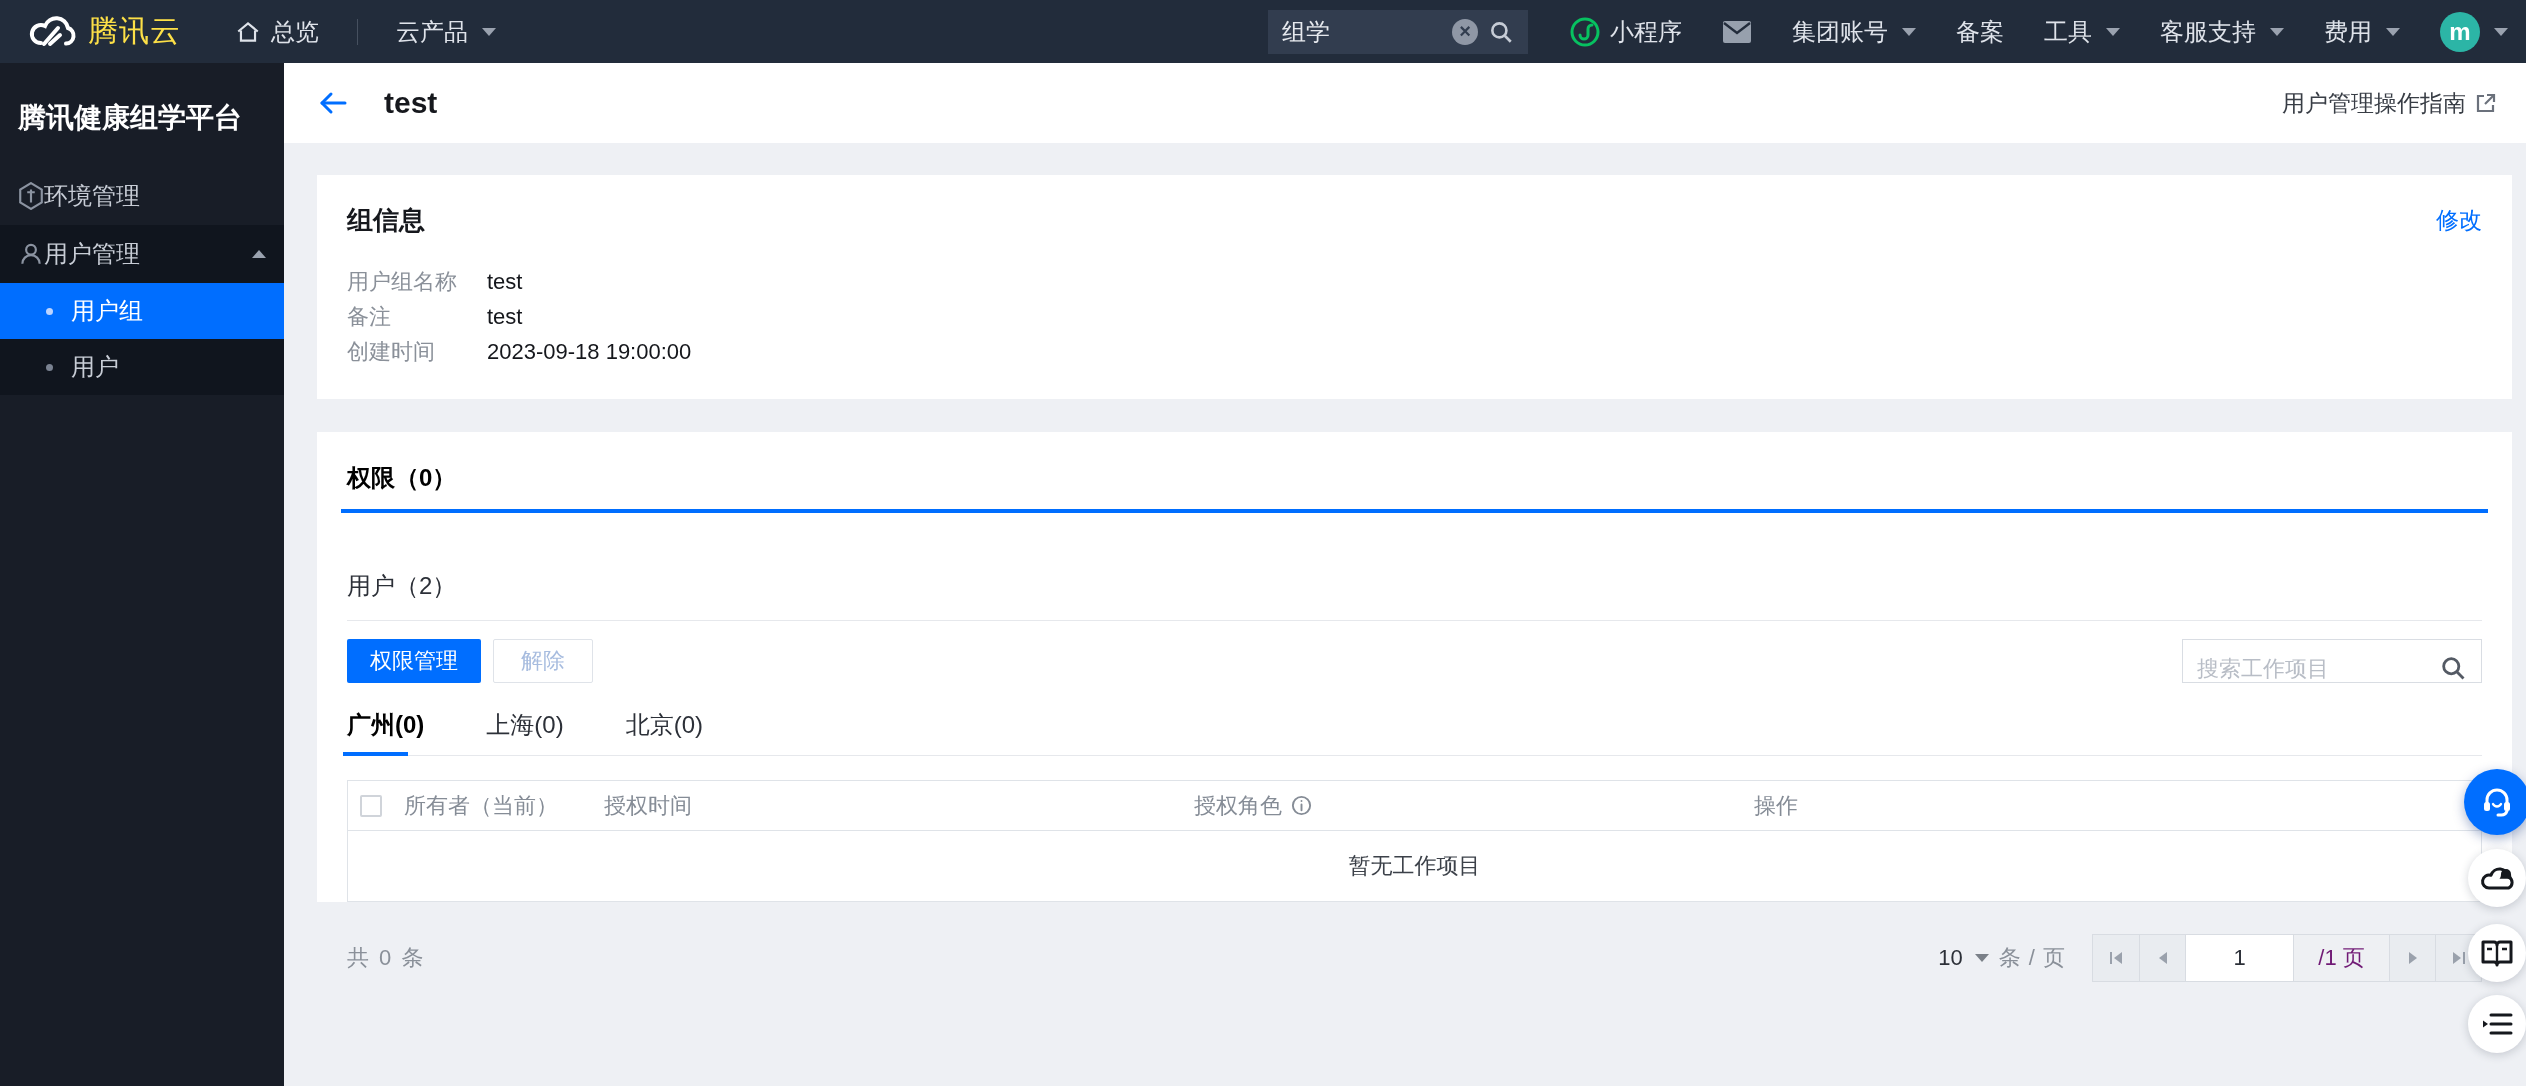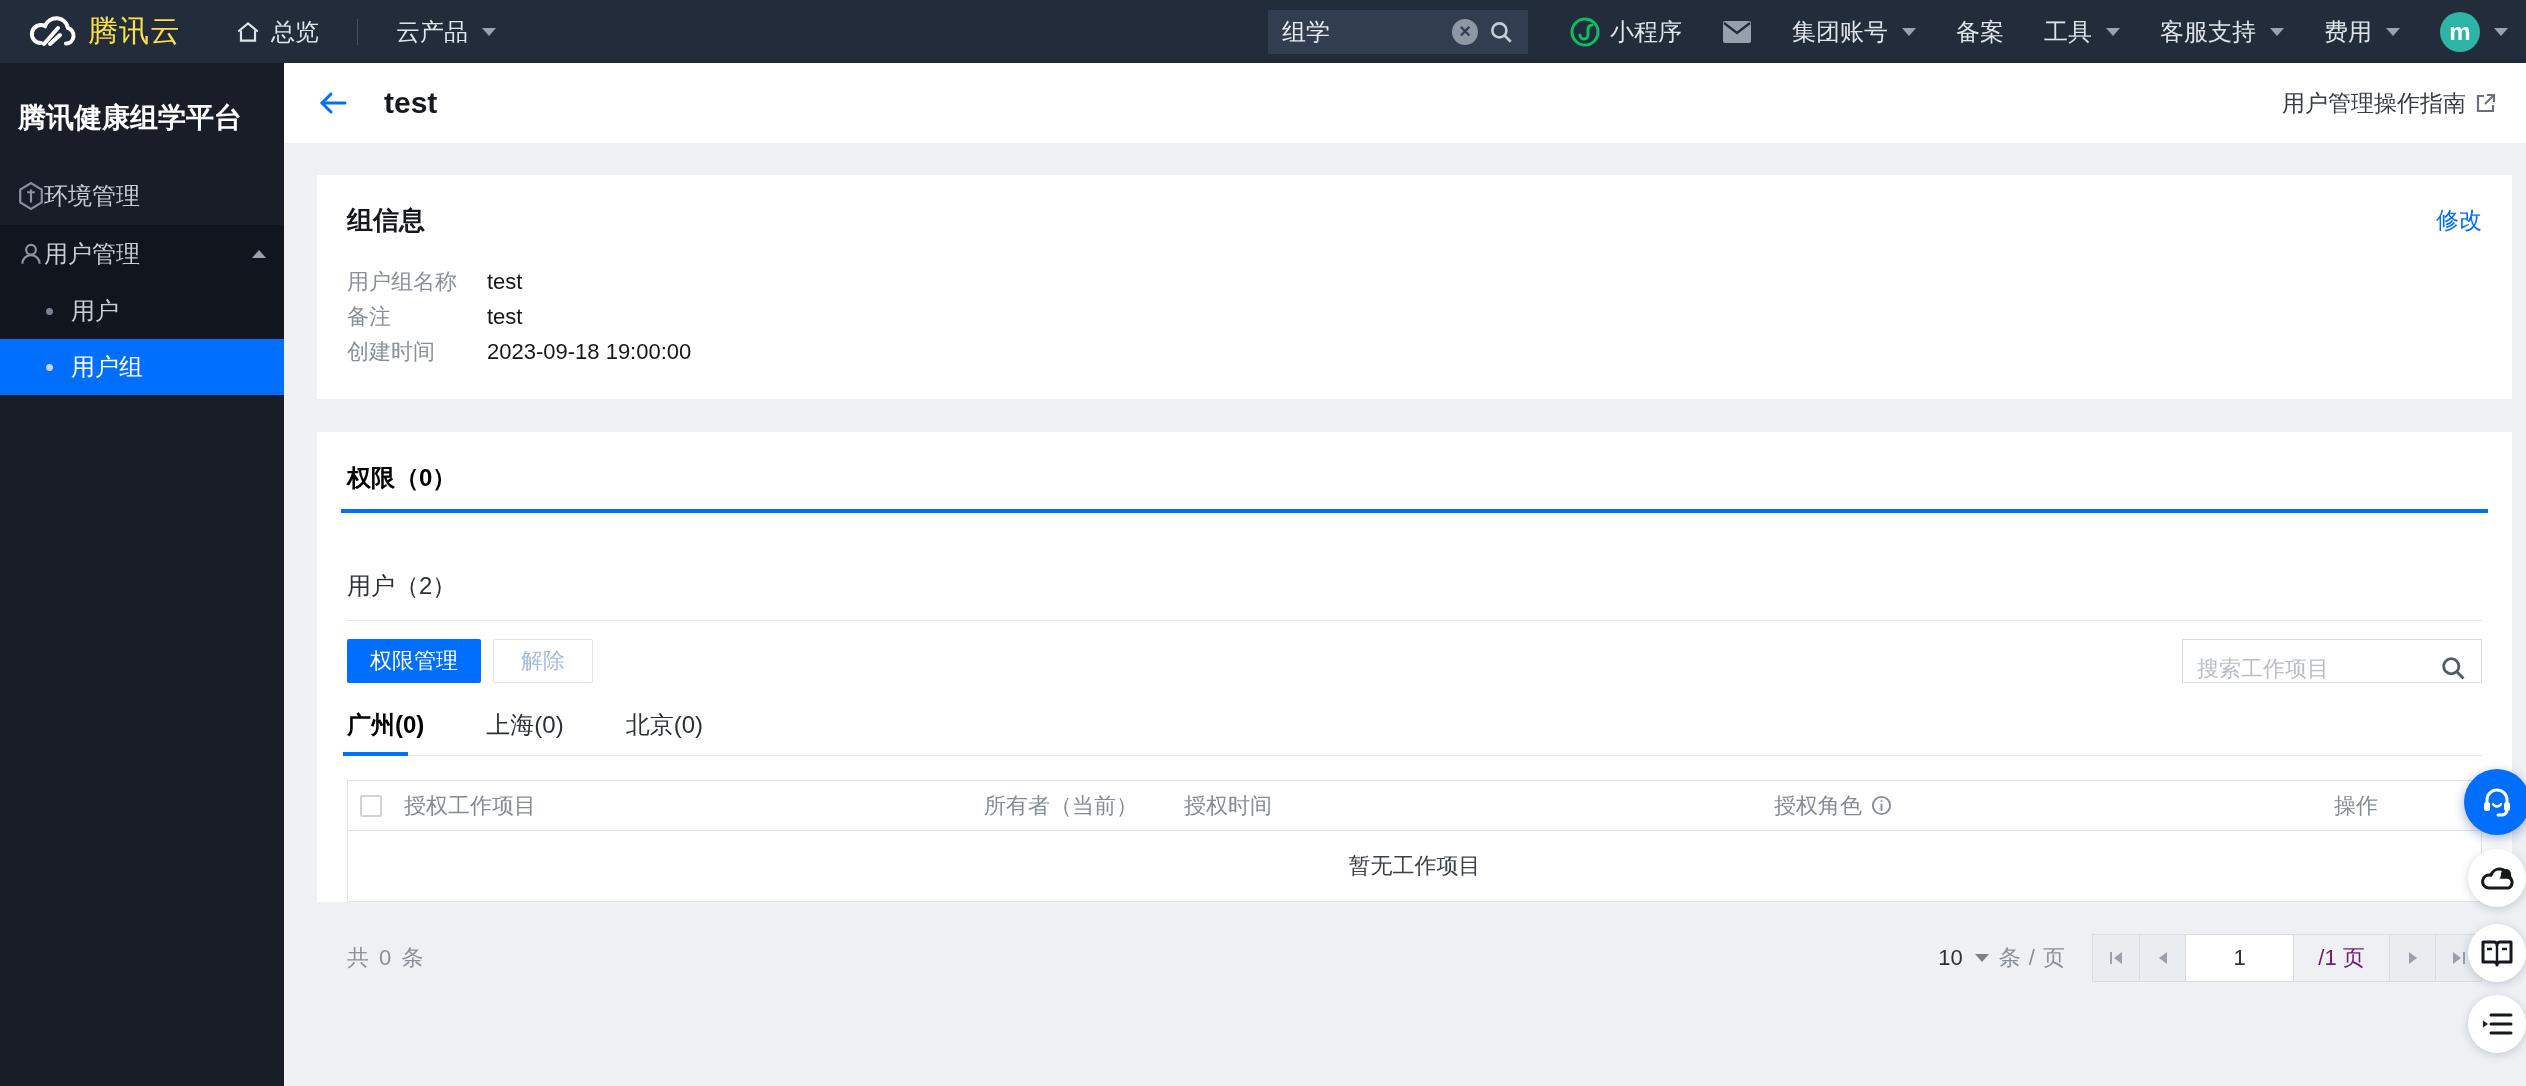--- a/index.html
+++ b/index.html
@@ -182,27 +182,27 @@
     </div>
     <div class="sb-group">
       <div class="sb-item">
         <svg width="26" height="26" viewBox="0 0 24 24" fill="none" stroke="#8b93a1" stroke-width="2">
           <circle cx="12" cy="8" r="4.5"></circle>
           <path d="M4 21 a8 8 0 0 1 16 0"></path>
         </svg>
         <span>用户管理</span>
         <span class="chev-up"></span>
       </div>
+      <div class="sb-sub active">
+        <span class="dot"></span>
+        <span>用户组</span>
+      </div>
       <div class="sb-sub">
         <span class="dot"></span>
         <span>用户</span>
-      </div>
-      <div class="sb-sub active">
-        <span class="dot"></span>
-        <span>用户组</span>
       </div>
     </div>
   </aside>
 
   <div class="main">
 
     <div class="page-header">
       <span class="back-btn">
         <svg width="30" height="26" viewBox="0 0 30 26" fill="none" stroke="#006eff" stroke-width="3" stroke-linecap="round" stroke-linejoin="round">
           <path d="M13 4 L4 13 L13 22"></path>
@@ -266,21 +266,20 @@
           <div class="rtab active">广州(0)</div>
           <div class="rtab">上海(0)</div>
           <div class="rtab">北京(0)</div>
         </div>
 
         <div class="table">
           <div class="thead">
             <div class="th th-check">
               <span class="checkbox"></span>
             </div>
-            <div class="th th-c1">授权工作项目</div>
             <div class="th th-c2">所有者（当前）</div>
             <div class="th th-c4">授权时间</div>
             <div class="th th-c3">
               <span>授权角色</span>
               <span class="info-i">
                 <svg width="23" height="23" viewBox="0 0 24 24" fill="none" stroke="#858c96" stroke-width="2">
                   <circle cx="12" cy="12" r="9"></circle>
                     <path d="M12 7.2 v.2 M12 11 v6" stroke-linecap="round"></path>
                 </svg>
               </span>

